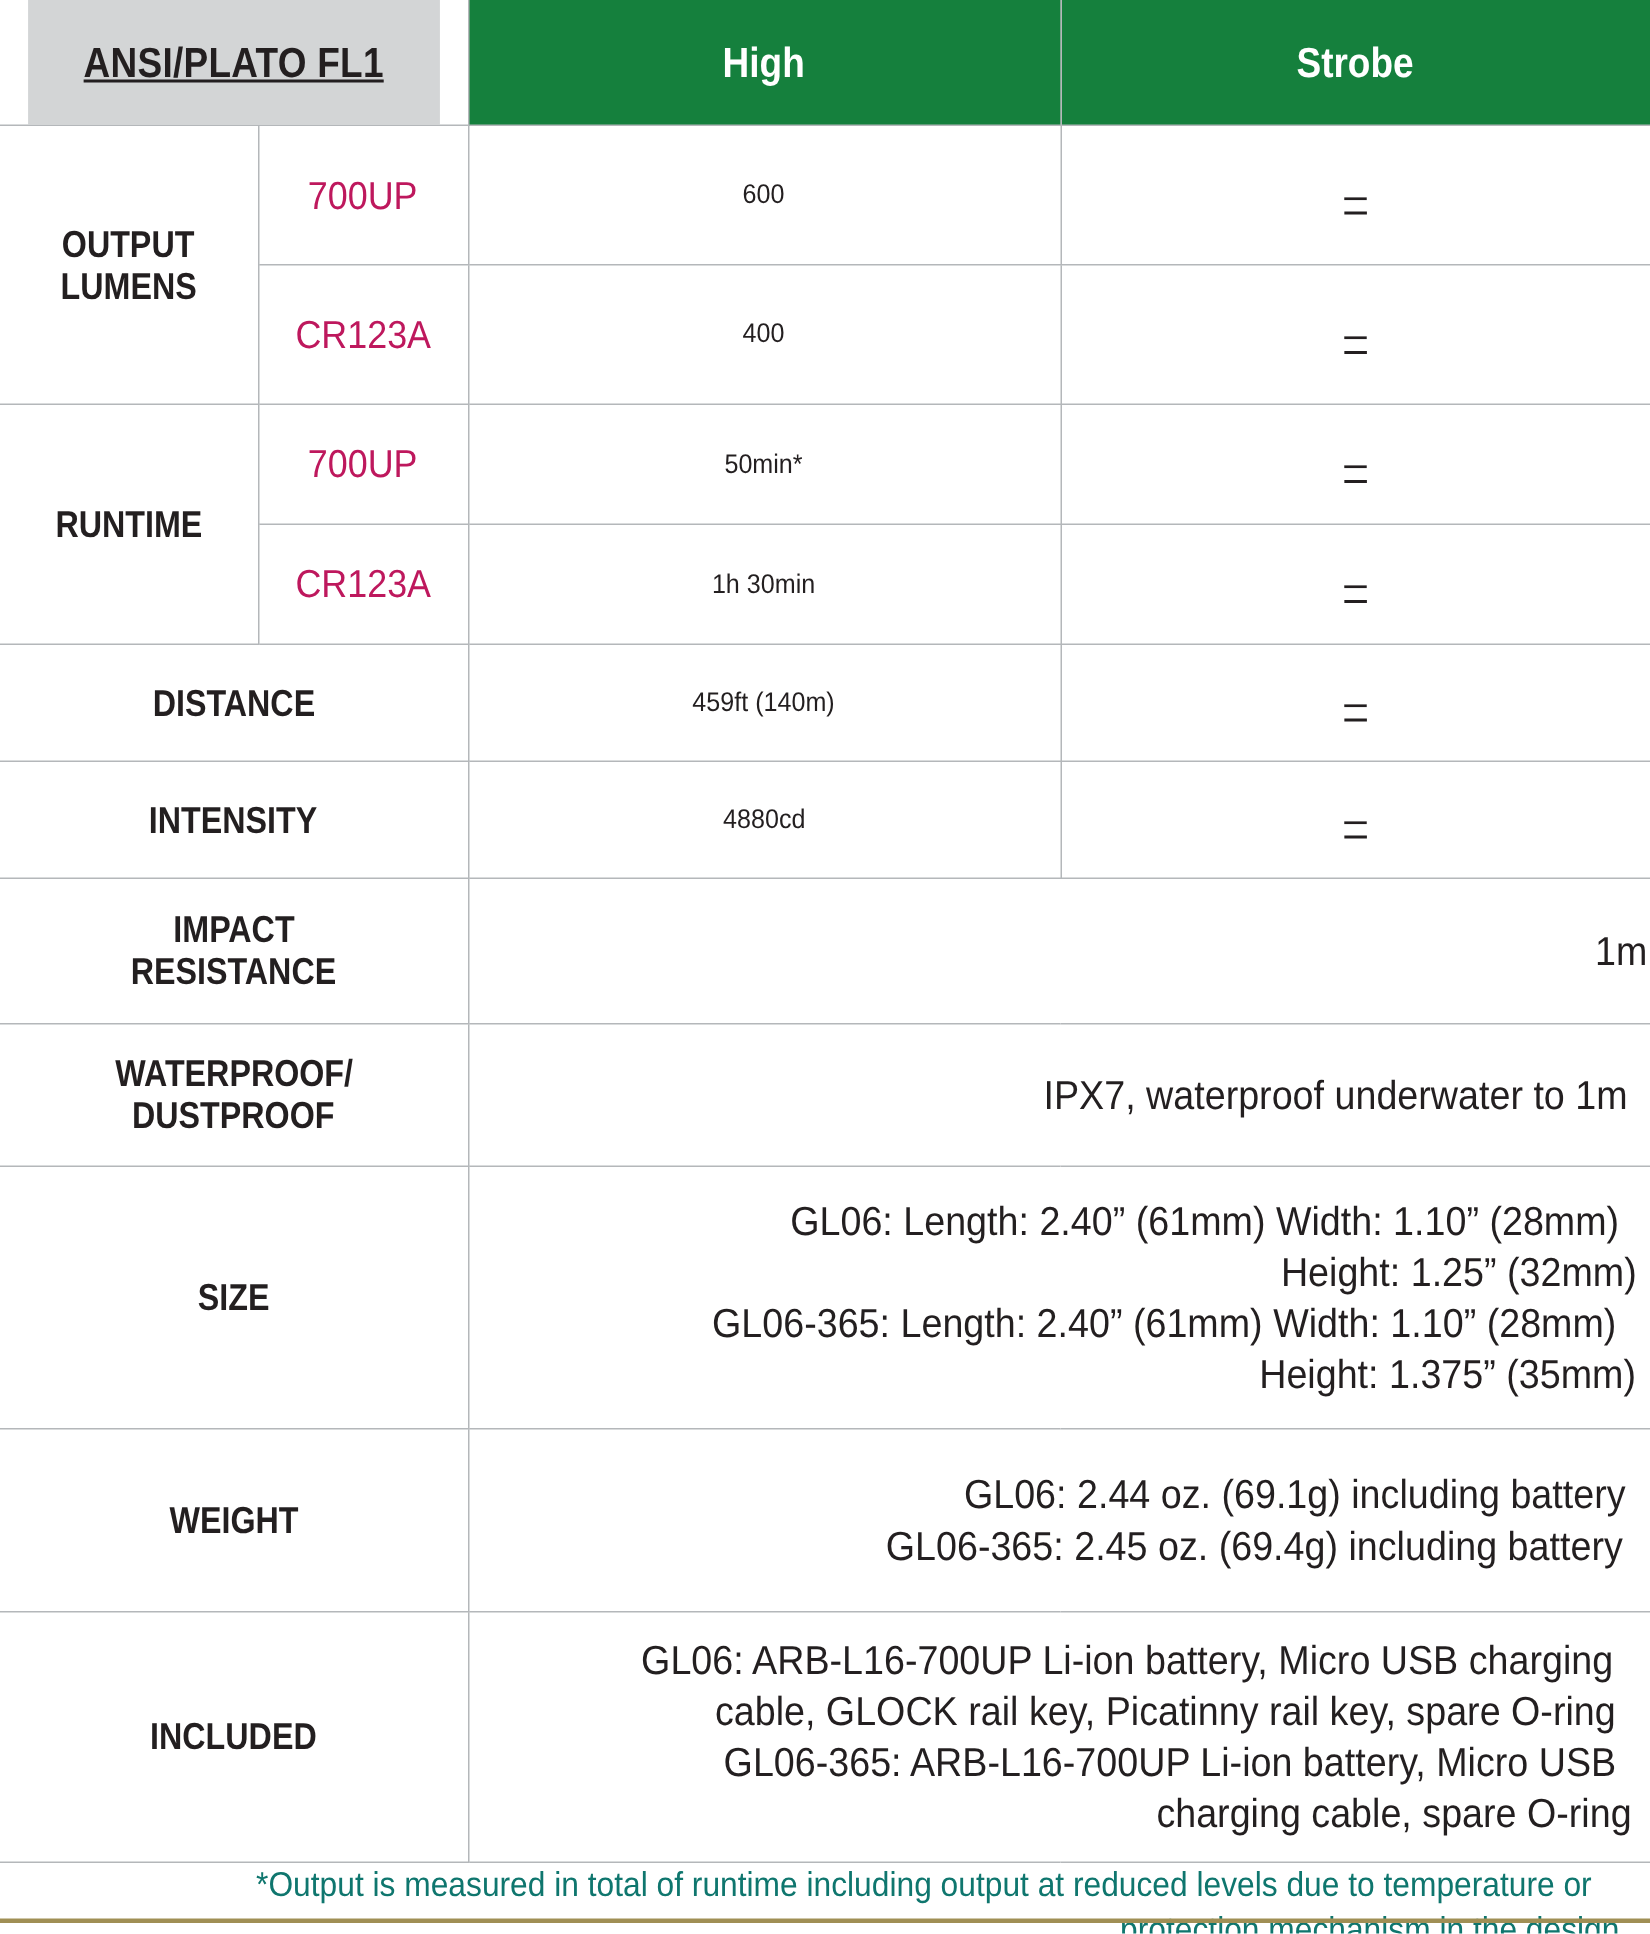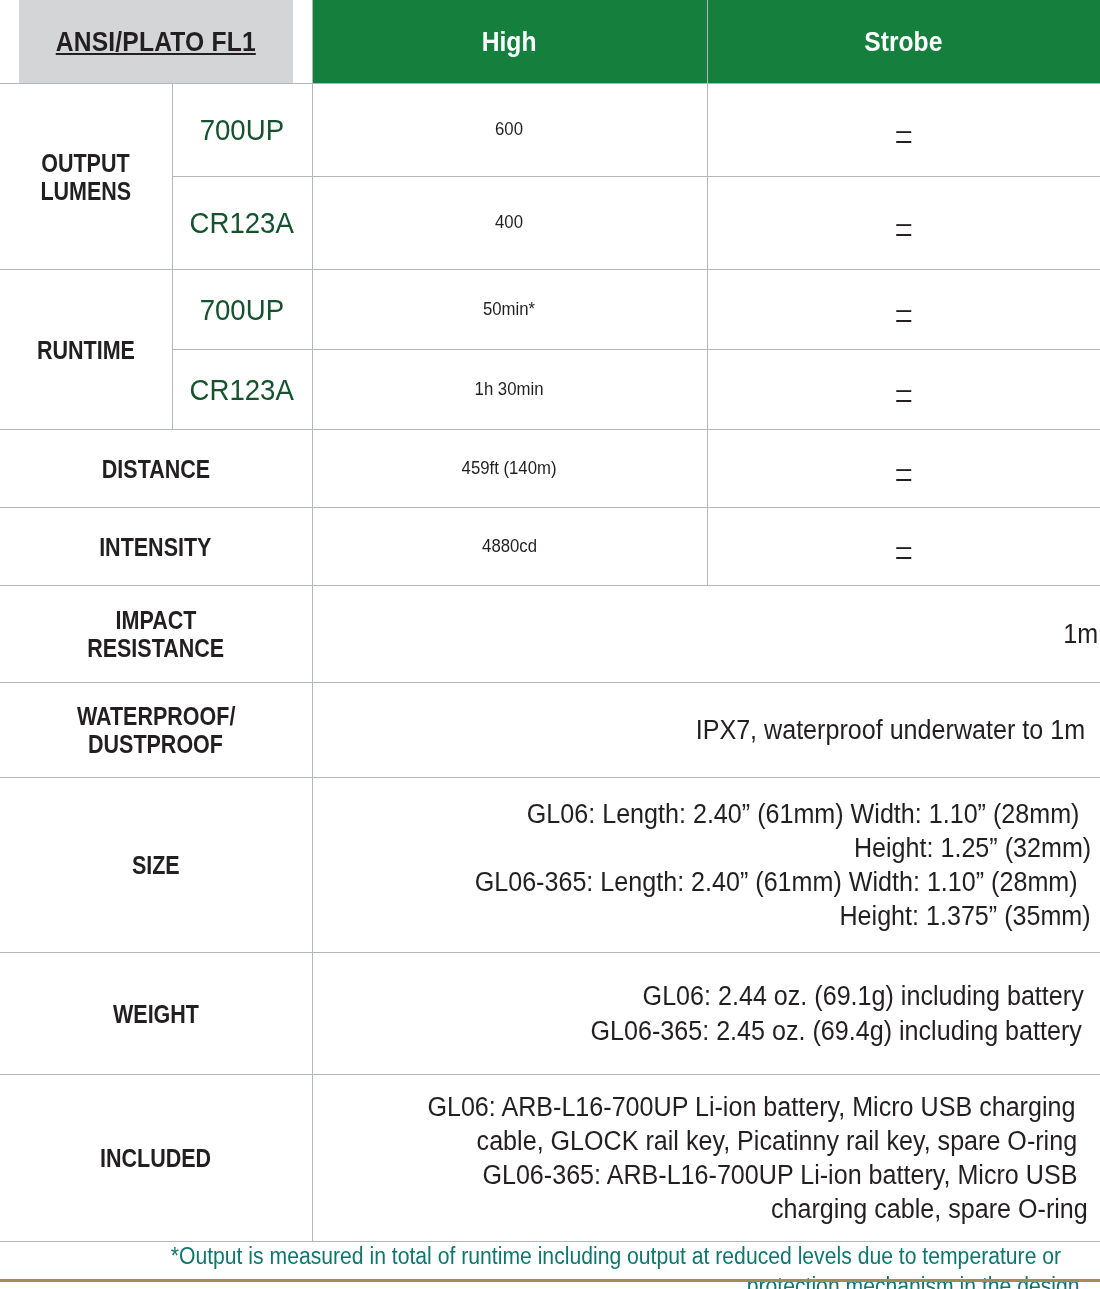--- a/index.html
+++ b/index.html
@@ -64,23 +64,23 @@
   
   .rowlabel {
     font-weight: bold;
     font-size: 25px;
     line-height: 1.12;
     color: #231f20;
   }
   .rowlabel .lbl { display: inline-block; transform: scaleX(0.86); }
 
   .sublabel {
-    font-size: 30px;
+    font-size: 26px;
     font-weight: normal;
-    color: #14532d;
+    color: #be185d;
   }
   .sublabel .lbl { display: inline-block; transform: scaleX(0.92); }
 
   
   .val {
     font-size: 18px;
     font-weight: normal;
     color: #231f20;
     line-height: 1.22;
   }

